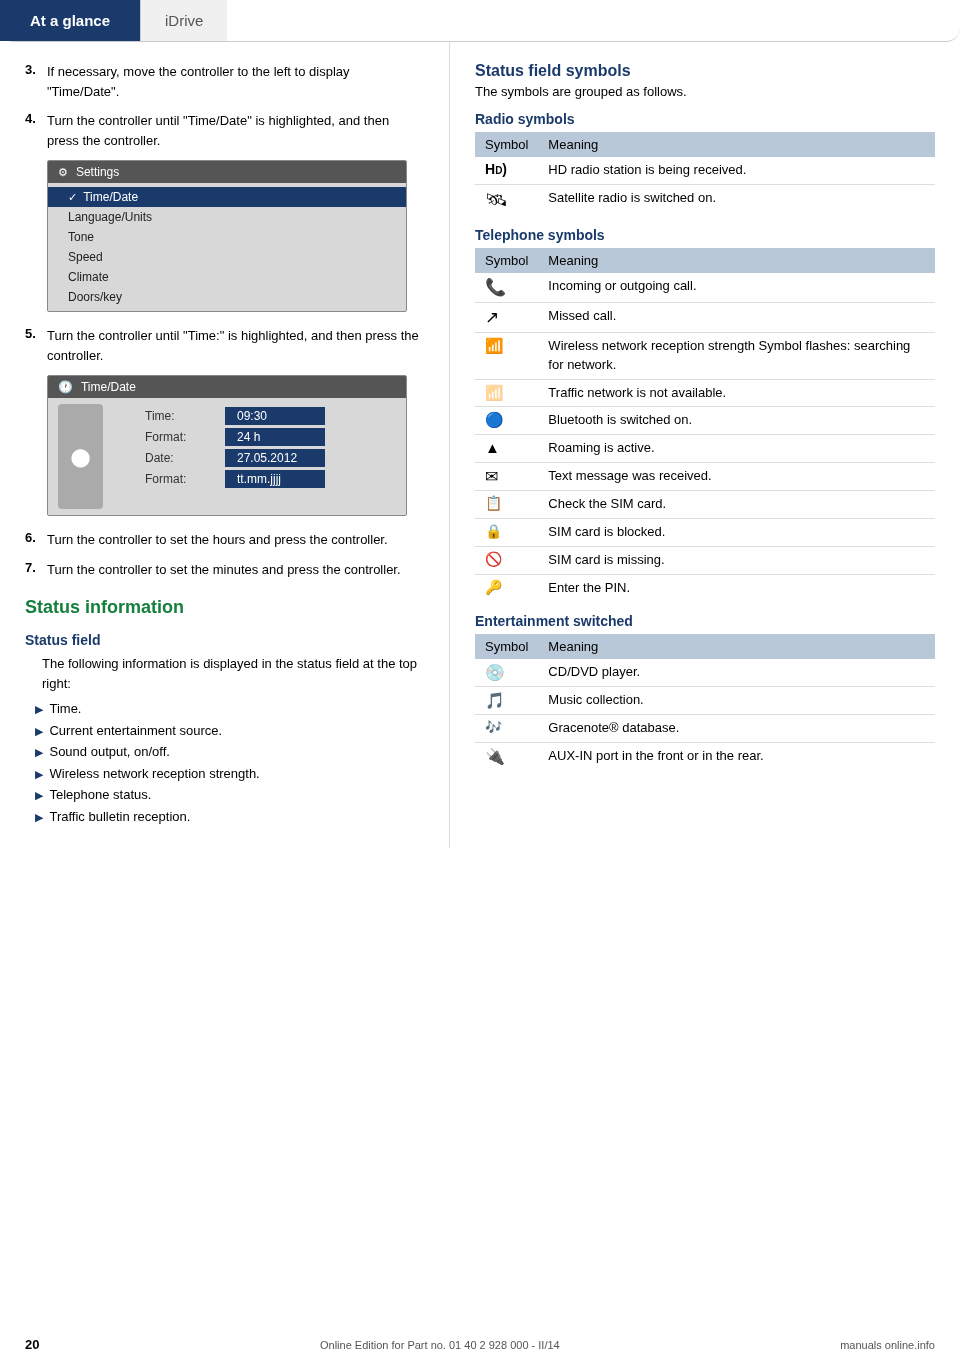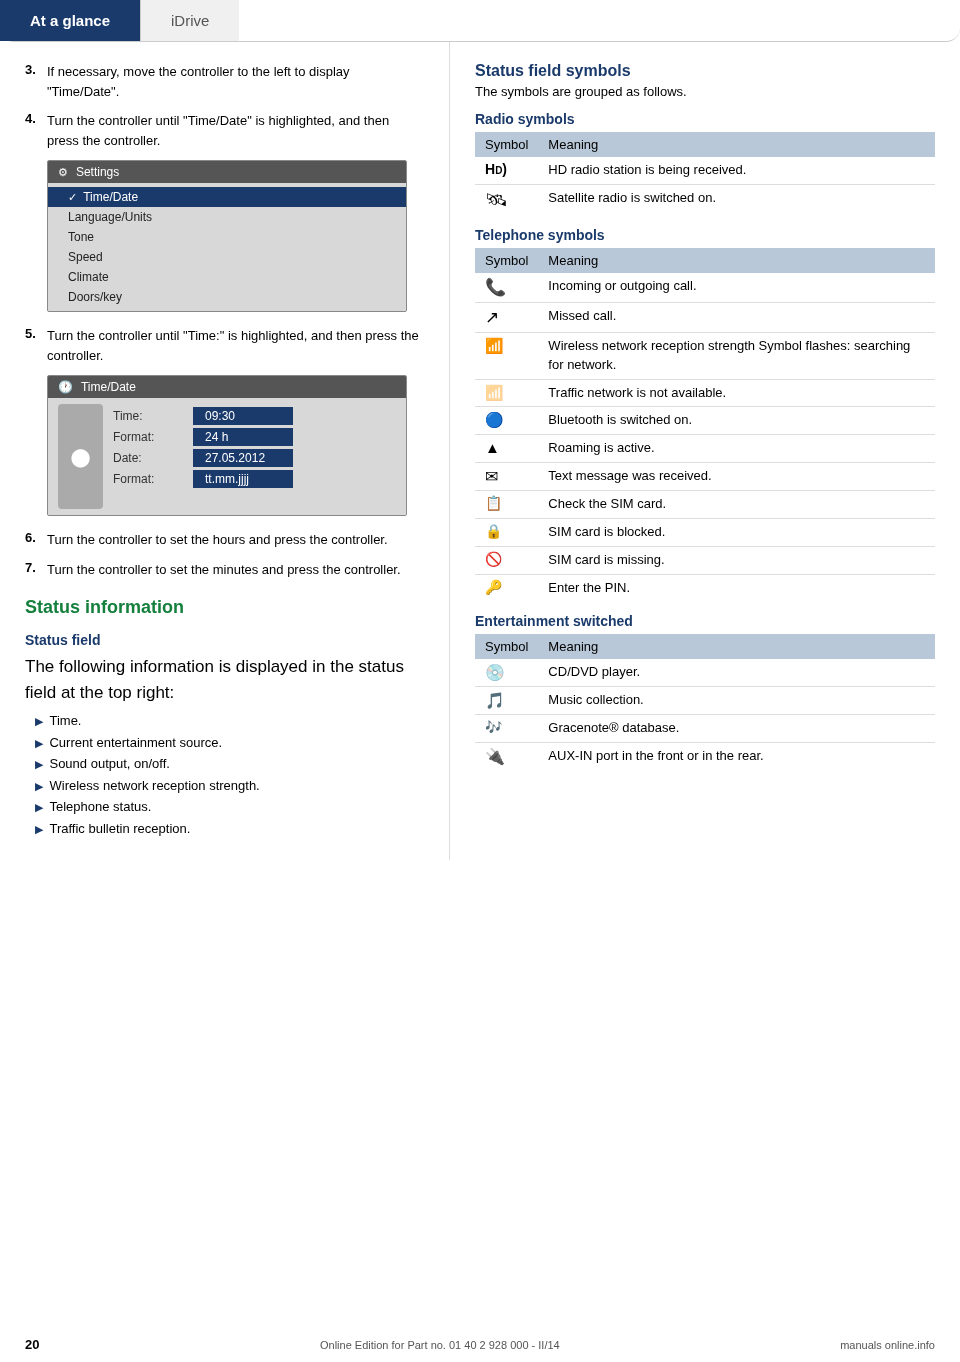--- a/index.html
+++ b/index.html
@@ -27,21 +27,21 @@
       font-size: 15px;
       font-weight: bold;
       padding: 0 30px;
       display: flex;
       align-items: center;
     }
     .header-tab-inactive {
       background: #f0f0f0;
       color: #555;
       font-size: 15px;
-      padding: 0 30px;
+      padding: 0 24px;
       display: flex;
       align-items: center;
       border-left: 1px solid #ccc;
     }
 
     
     .content {
       display: flex;
       padding: 0;
     }
@@ -166,23 +166,24 @@
     }
     .subsection-heading {
       color: #1a3a6b;
       font-size: 14px;
       font-weight: bold;
       margin: 14px 0 6px 0;
     }
 
     
     .status-field-text {
-      font-size: 17px;
+      font-size: 13px;
       line-height: 1.5;
       margin-bottom: 6px;
+      margin-left: 17px;
     }
     .bullet-list {
       list-style: none;
       padding: 0;
       margin: 0 0 0 10px;
     }
     .bullet-list li {
       display: flex;
       align-items: flex-start;
       font-size: 13px;
@@ -313,21 +314,21 @@
       <span class="step-text">Turn the controller until "Time:" is highlighted, and then press the controller.</span>
     </div>
 
     <div class="screen-mockup2">
       <div class="screen2-title">
         <span>🕐</span>
         <span>Time/Date</span>
       </div>
       <div class="screen2-body" style="display:flex; align-items:flex-start;">
         <div style="width:45px; height:105px; background:#aaa; border-radius:4px; display:flex; align-items:center; justify-content:center; margin-right:10px; font-size:18px; color:#fff; flex-shrink:0;">⬤</div>
-        <div style="flex:1;">
+        <div style="flex:1;margin-left:32px;">
           <div class="screen2-row">
             <span class="screen2-label">Time:</span>
             <span class="screen2-value">09:30</span>
           </div>
           <div class="screen2-row">
             <span class="screen2-label">Format:</span>
             <span class="screen2-value">24 h</span>
           </div>
           <div class="screen2-row">
             <span class="screen2-label">Date:</span>

